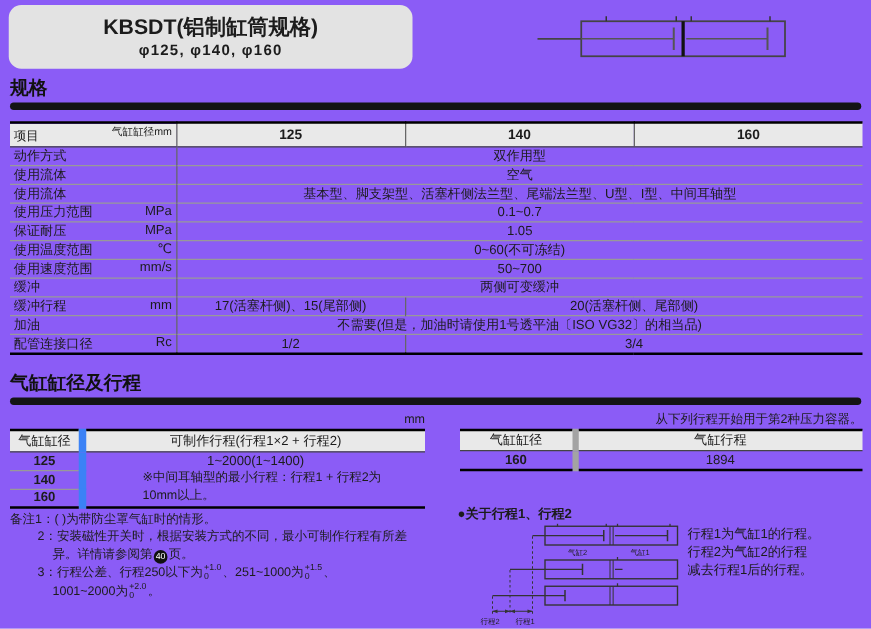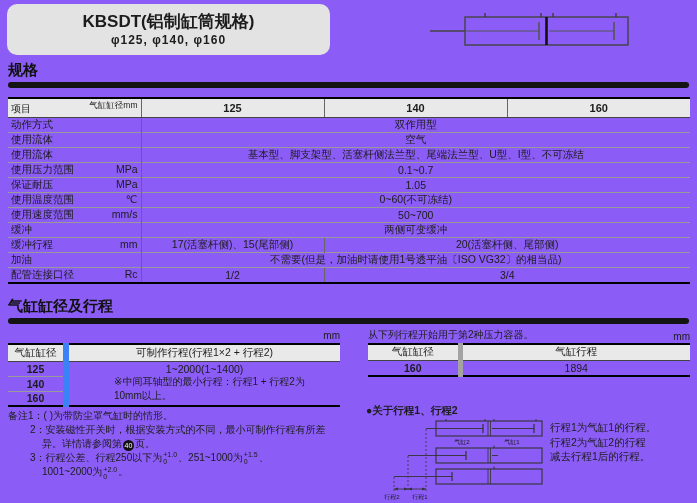--- a/index.html
+++ b/index.html
@@ -50,21 +50,21 @@
   }
   .lstroke th, .lstroke td { border-top:1px solid #999; height:15px; padding:0 3px; text-align:center; vertical-align:middle; font-weight:normal; }
   .lstroke td + td, .lstroke th + th, .lstroke td.merged { border-left:6px solid #3b82f6; }
   .lstroke thead th { background:#e9e9e9; height:17px; border-top:none; border-bottom:1px solid #444; }
   .lstroke td.bore { font-weight:bold; }
   .lstroke td.merged { text-align:left; padding:1px 4px; }
   .lstroke td.merged .c1 { text-align:center; font-size:10.5px; }
   .lstroke td.merged .c2 { text-align:left; font-size:10px;margin-left:41px; }
   .rintro {
     position:absolute; left:368px; top:328px; width:322px;
-    font-size:10px; display:flex; justify-content:space-between; align-items:flex-end;
+    font-size:10px; display:flex; justify-content:space-between; align-items:flex-end;flex-direction:column;
   }
   .rstroke {
     position:absolute; left:368px; top:343px; width:322px; font-size:10.5px;
     border-top:2px solid #000; border-bottom:2px solid #000;
   }
   .rstroke th, .rstroke td { border-top:1px solid #999; height:16px; padding:0 3px; text-align:center; vertical-align:middle; font-weight:normal; }
   .rstroke td + td, .rstroke th + th { border-left:5px solid #a3a3a3; }
   .rstroke thead th { background:#e9e9e9; border-top:none; border-bottom:1px solid #444; }
   .rstroke td.bore { font-weight:bold; }
   
@@ -135,21 +135,21 @@
       <tr>
         <td class="lbl"><span>动作方式</span><span class="lunit"></span></td>
         <td colspan="3">双作用型</td>
       </tr>
       <tr>
         <td class="lbl"><span>使用流体</span><span class="lunit"></span></td>
         <td colspan="3">空气</td>
       </tr>
       <tr>
         <td class="lbl"><span>使用流体</span><span class="lunit"></span></td>
-        <td colspan="3">基本型、脚支架型、活塞杆侧法兰型、尾端法兰型、U型、I型、不可冻结</td>
+        <td colspan="3">基本型、脚支架型、活塞杆侧法兰型、尾端法兰型、U型、I型、中间耳轴型</td>
       </tr>
       <tr>
         <td class="lbl"><span>使用压力范围</span><span class="lunit">MPa</span></td>
         <td colspan="3">0.1~0.7</td>
       </tr>
       <tr>
         <td class="lbl"><span>保证耐压</span><span class="lunit">MPa</span></td>
         <td colspan="3">1.05</td>
       </tr>
       <tr>

